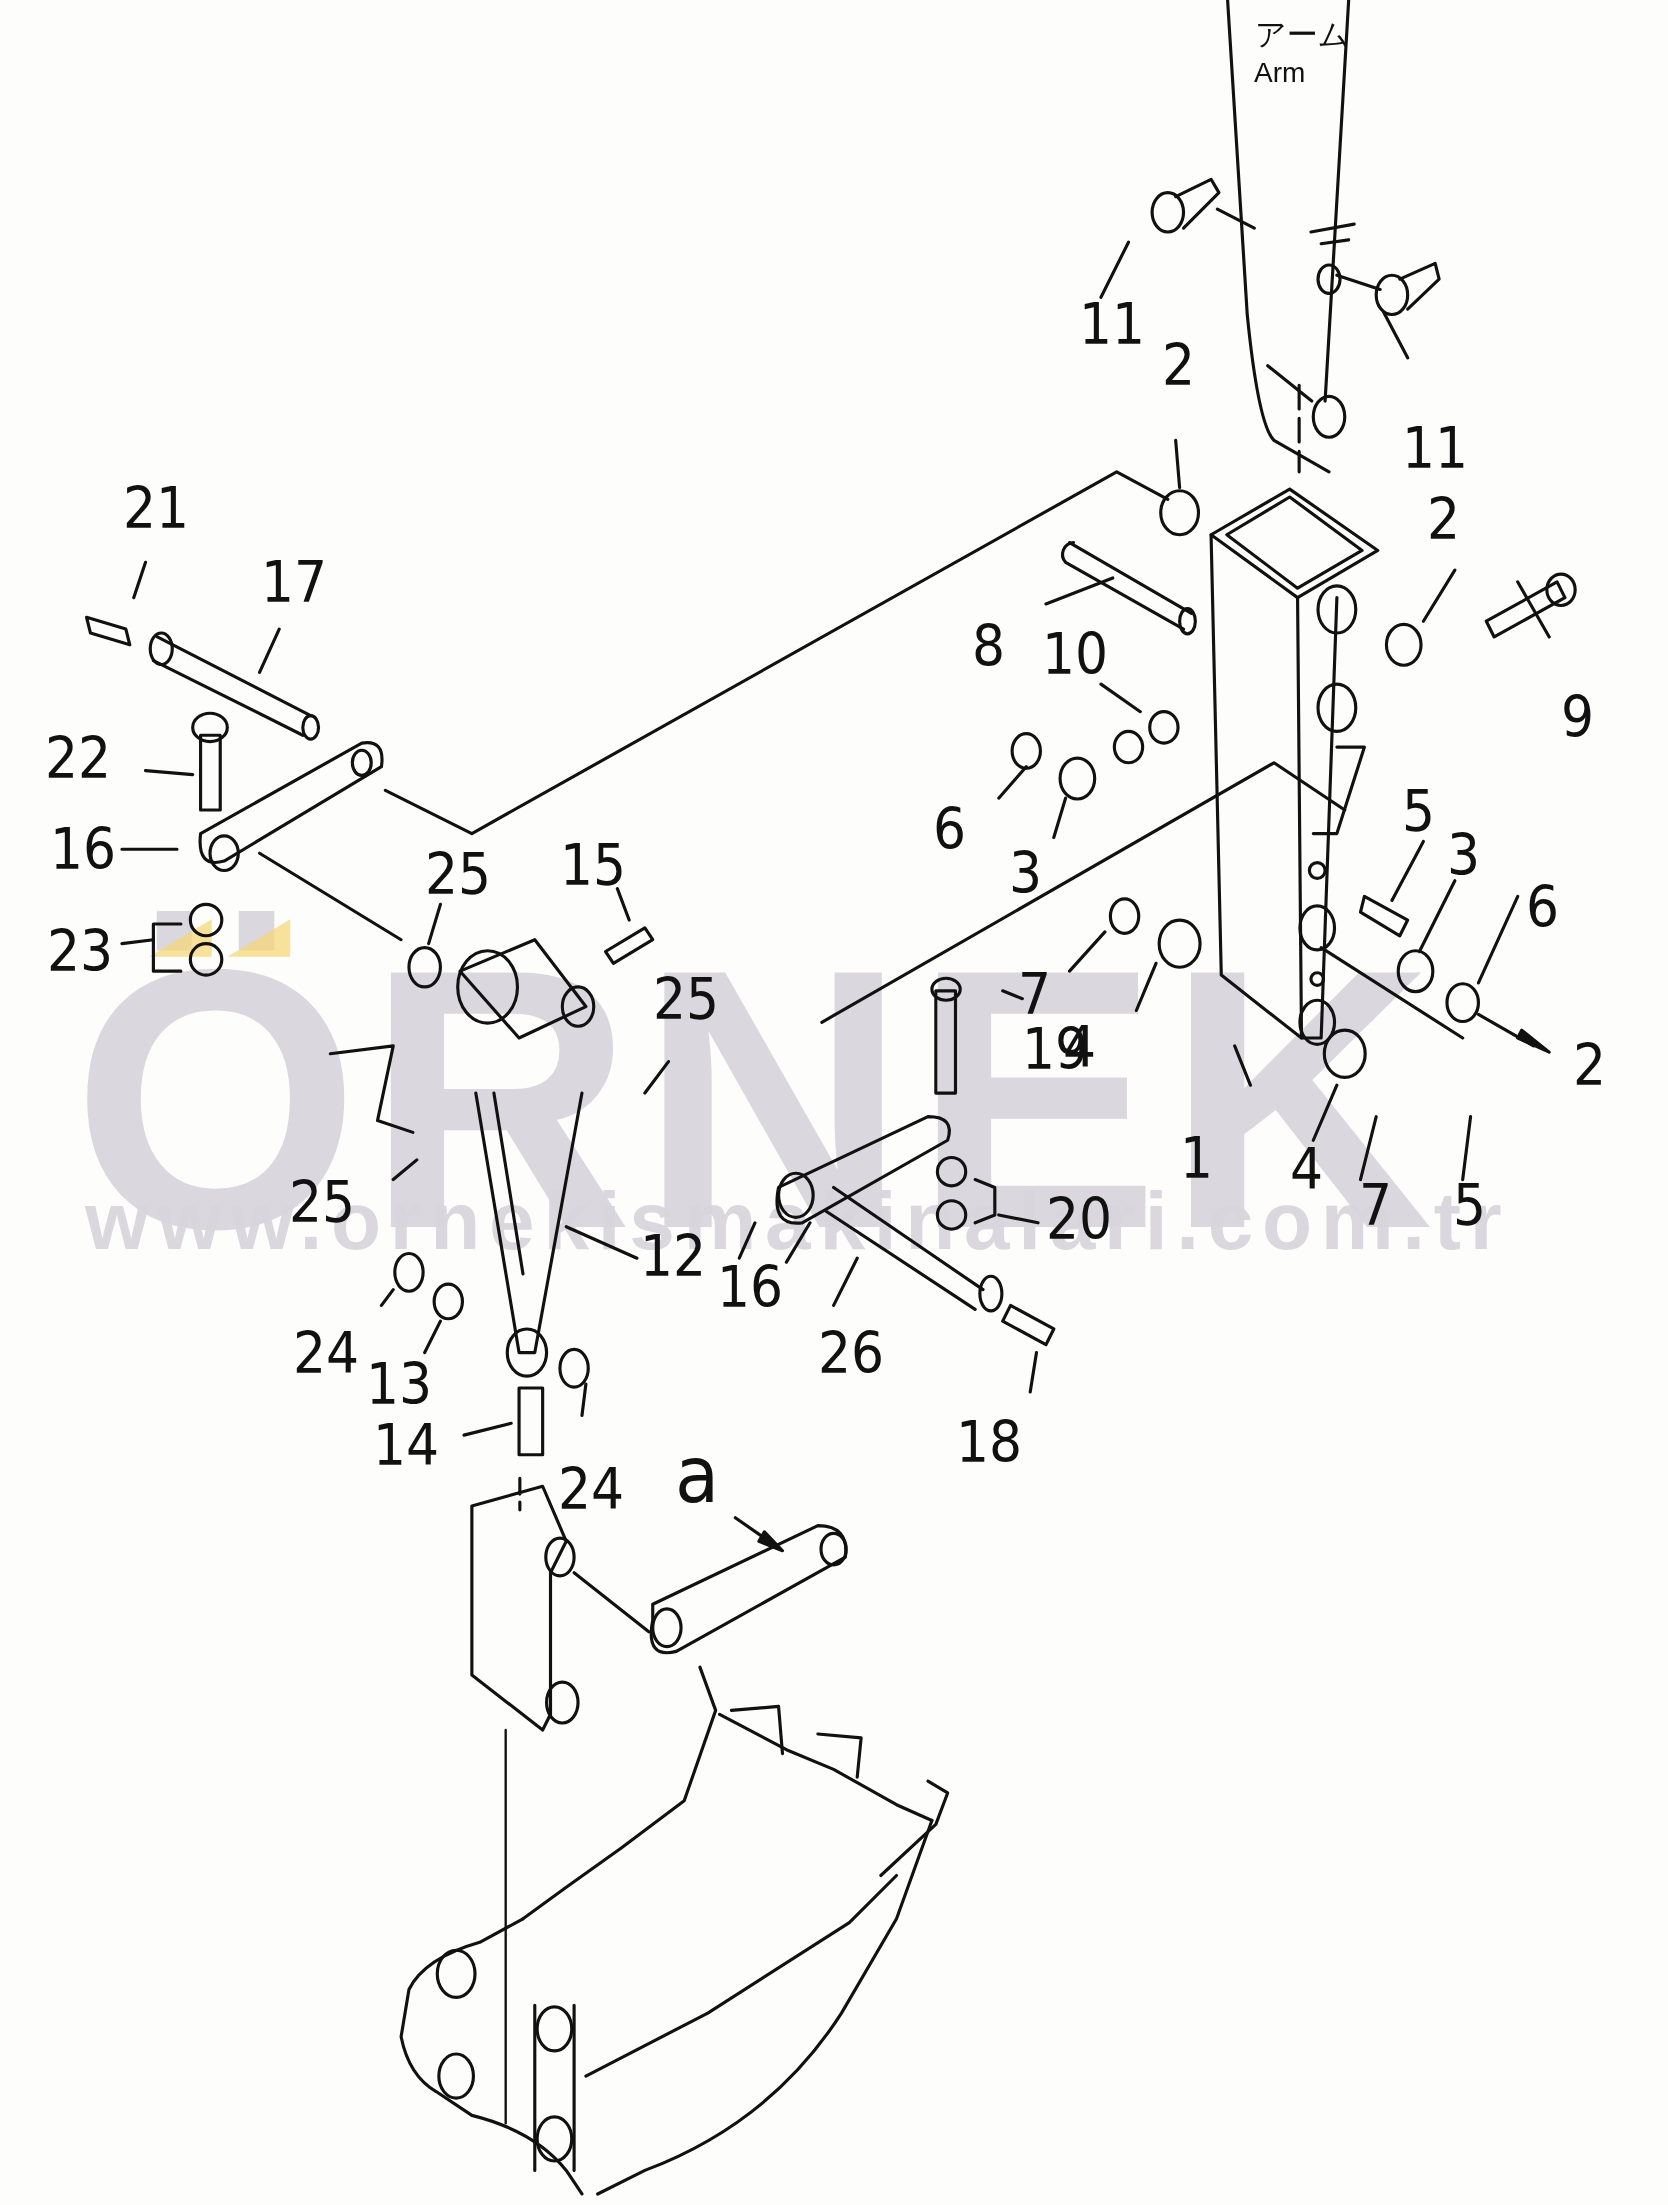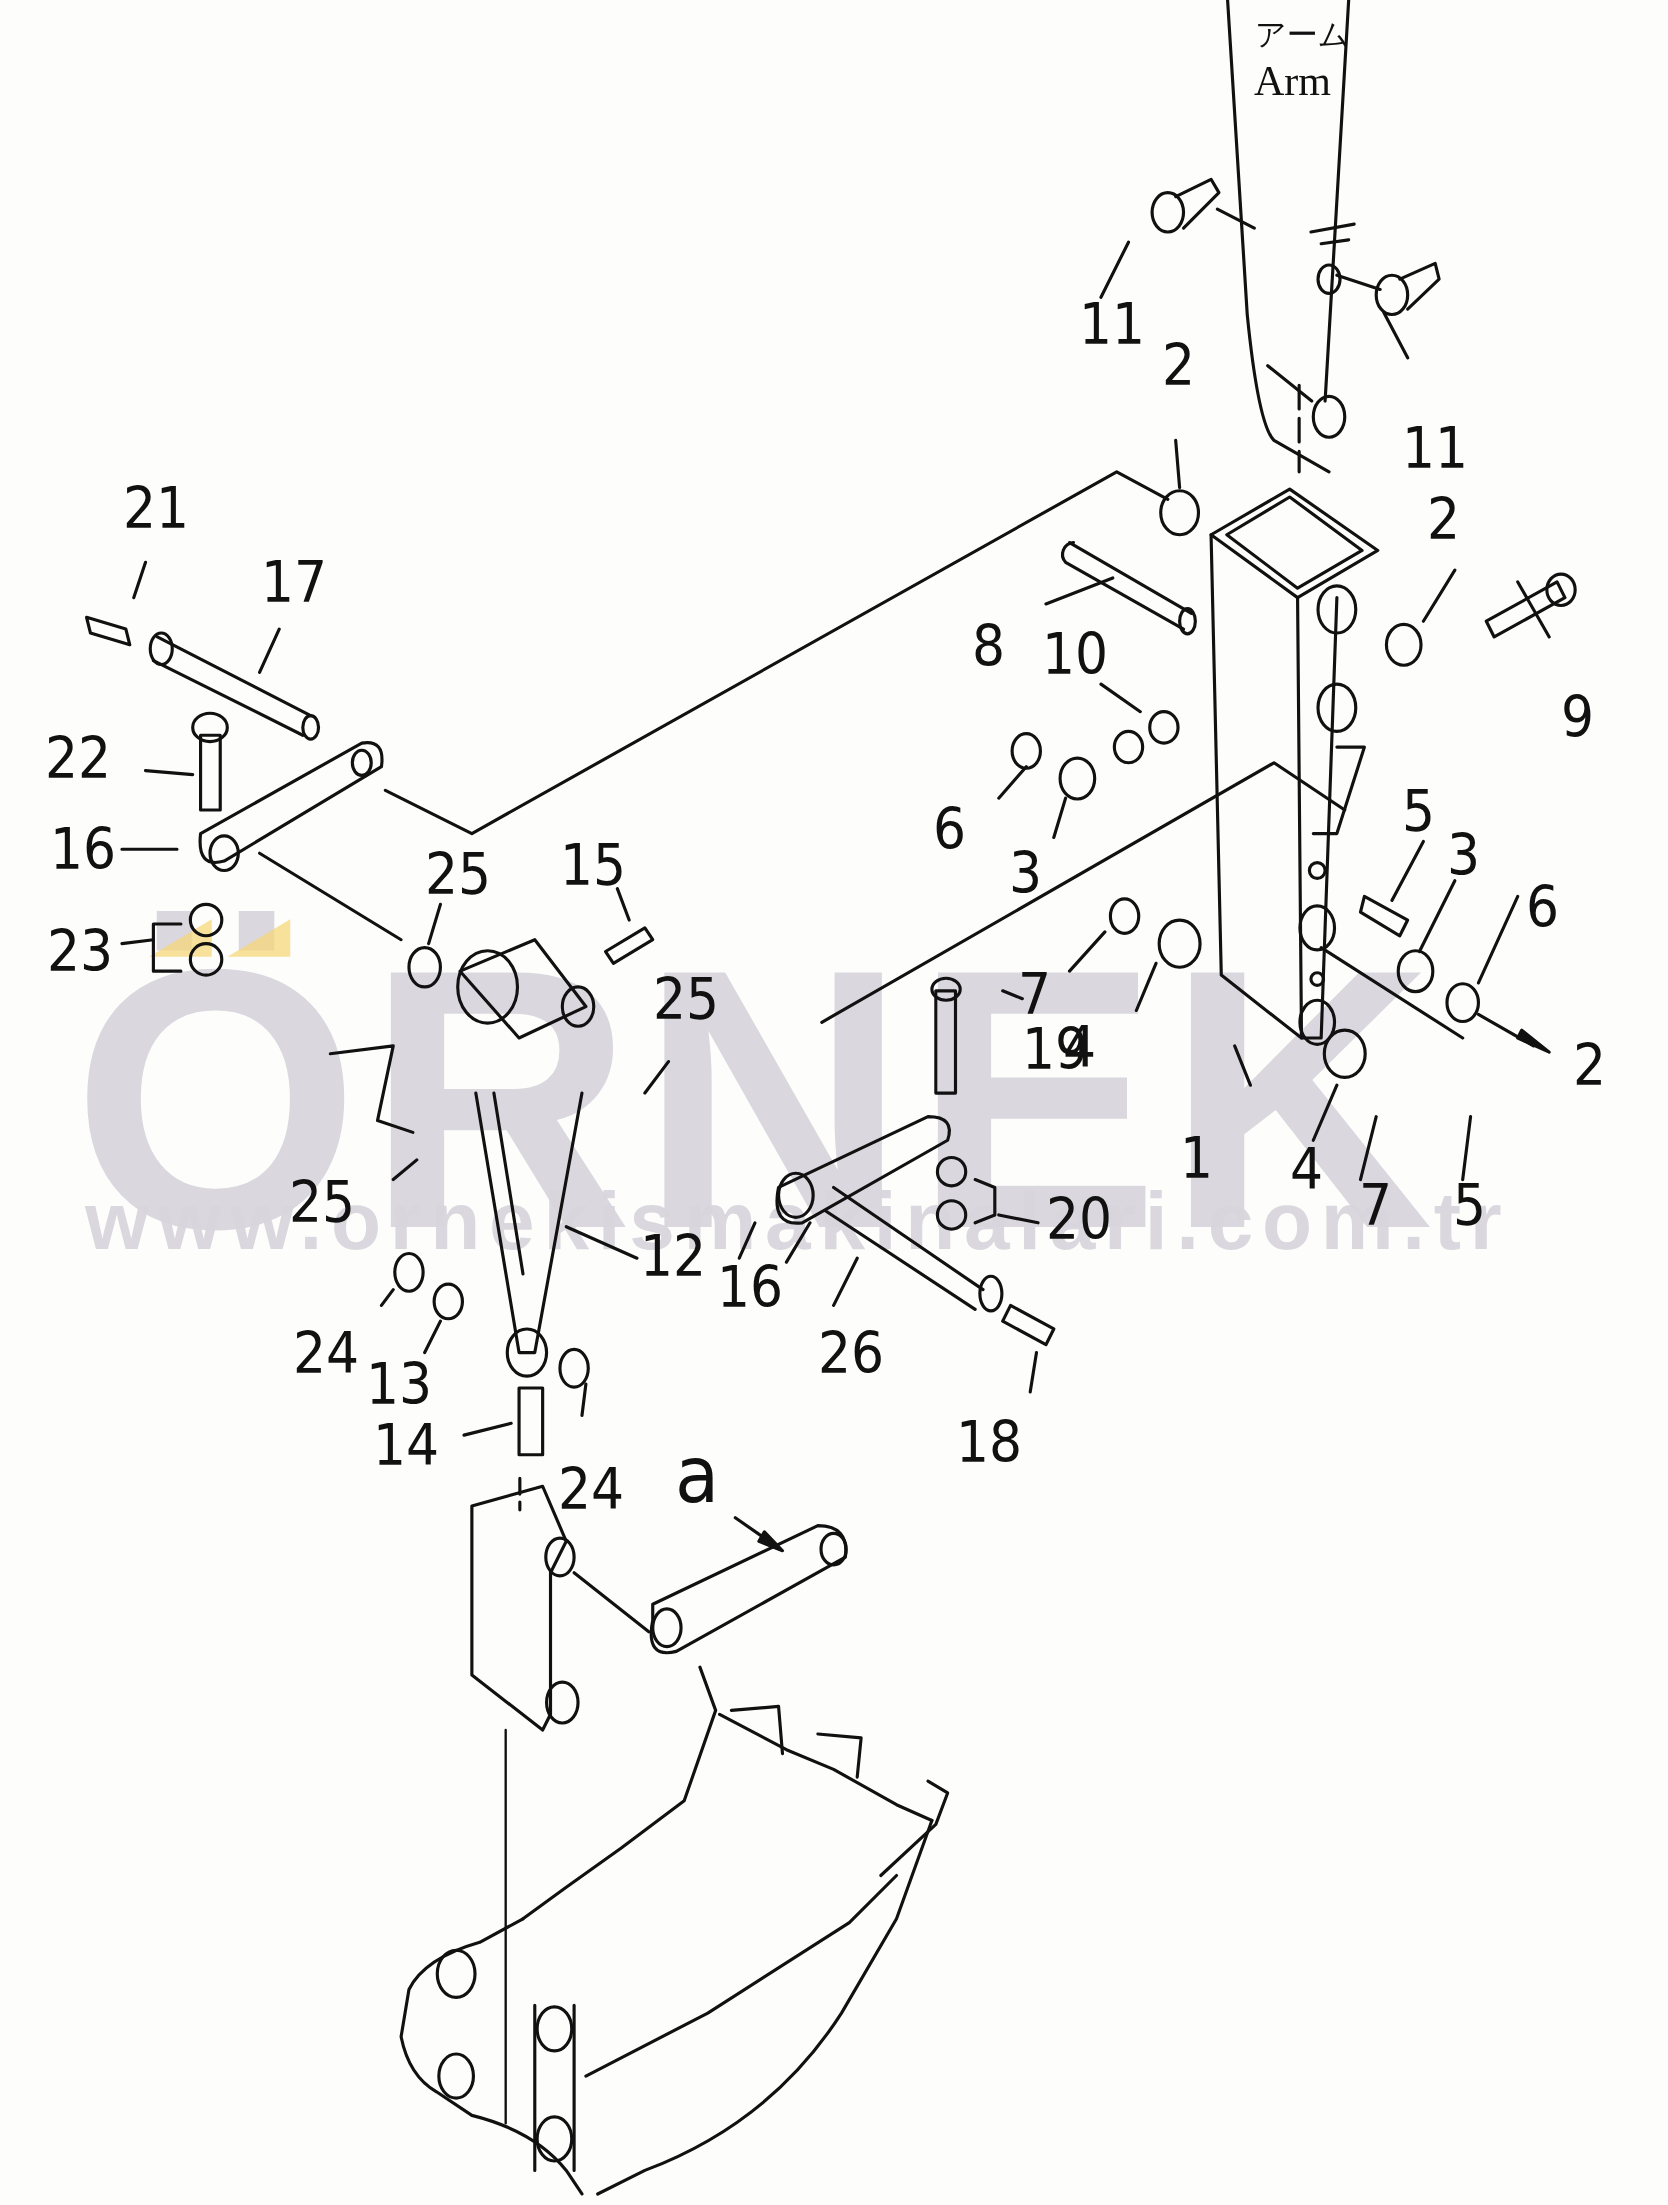--- a/index.html
+++ b/index.html
@@ -2,21 +2,21 @@
 <html style="font-size:12.6px"><head>
 <meta charset="utf-8">
 <style>
   html, body { margin:0; padding:0; background:#fdfefc; }
   body { width:1668px; height:2205px; position:relative; overflow:hidden; font-family:"Liberation Sans", sans-serif; }
   #stage { position:absolute; left:0; top:0; width:1668px; height:2205px; }
   svg.drawing { position:absolute; left:0; top:0; }
   .lbl { position:absolute; font-family:"DejaVu Sans", sans-serif; font-size:52px; color:#111; line-height:1; white-space:nowrap; transform:scaleY(1.08); }
   .lbl.big { font-size:72px; }
   .title-jp { position:absolute; left:1255px; top:14px; font-size:31px; color:#111; font-family:"DejaVu Sans", sans-serif; }
-  .title-en { position:absolute; left:1254px; top:57px; font-size:42px; color:#111; font-family:Liberation Serif, serif; }
+  .title-en { position:absolute; left:1254px; top:57px; font-size:28px; color:#111; font-family:Liberation Sans, sans-serif; }
   .wm-big { position:absolute; left:72px; top:914px; font-family:"Liberation Sans", sans-serif; font-weight:bold; font-size:370px; letter-spacing:6.3px; color:#d8d6dc; opacity:0.93; line-height:1; }
   .wm-url { position:absolute; left:85px; top:1180px; font-family:"Liberation Sans", sans-serif; font-weight:bold; font-size:82px; letter-spacing:8.7px; color:#d8d6dc; opacity:0.93; line-height:1; }
   .wm-accent { position:absolute; }
 </style>
 </head>
 <body>
 
 <div id="stage">
 
   <div class="wm-big">ÖRNEK</div>

